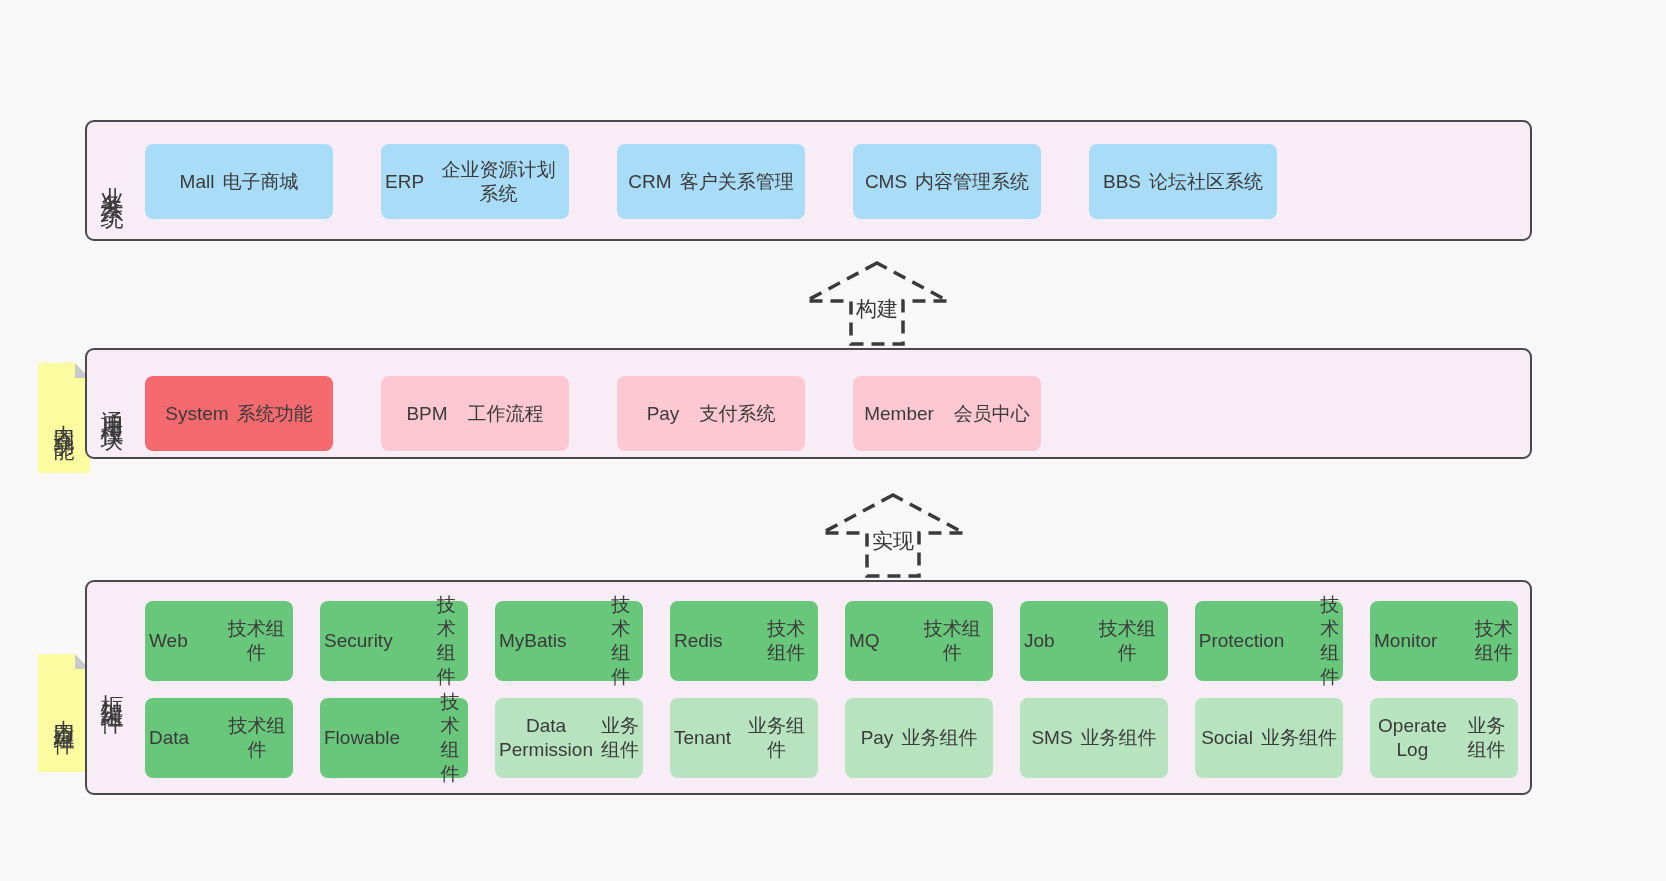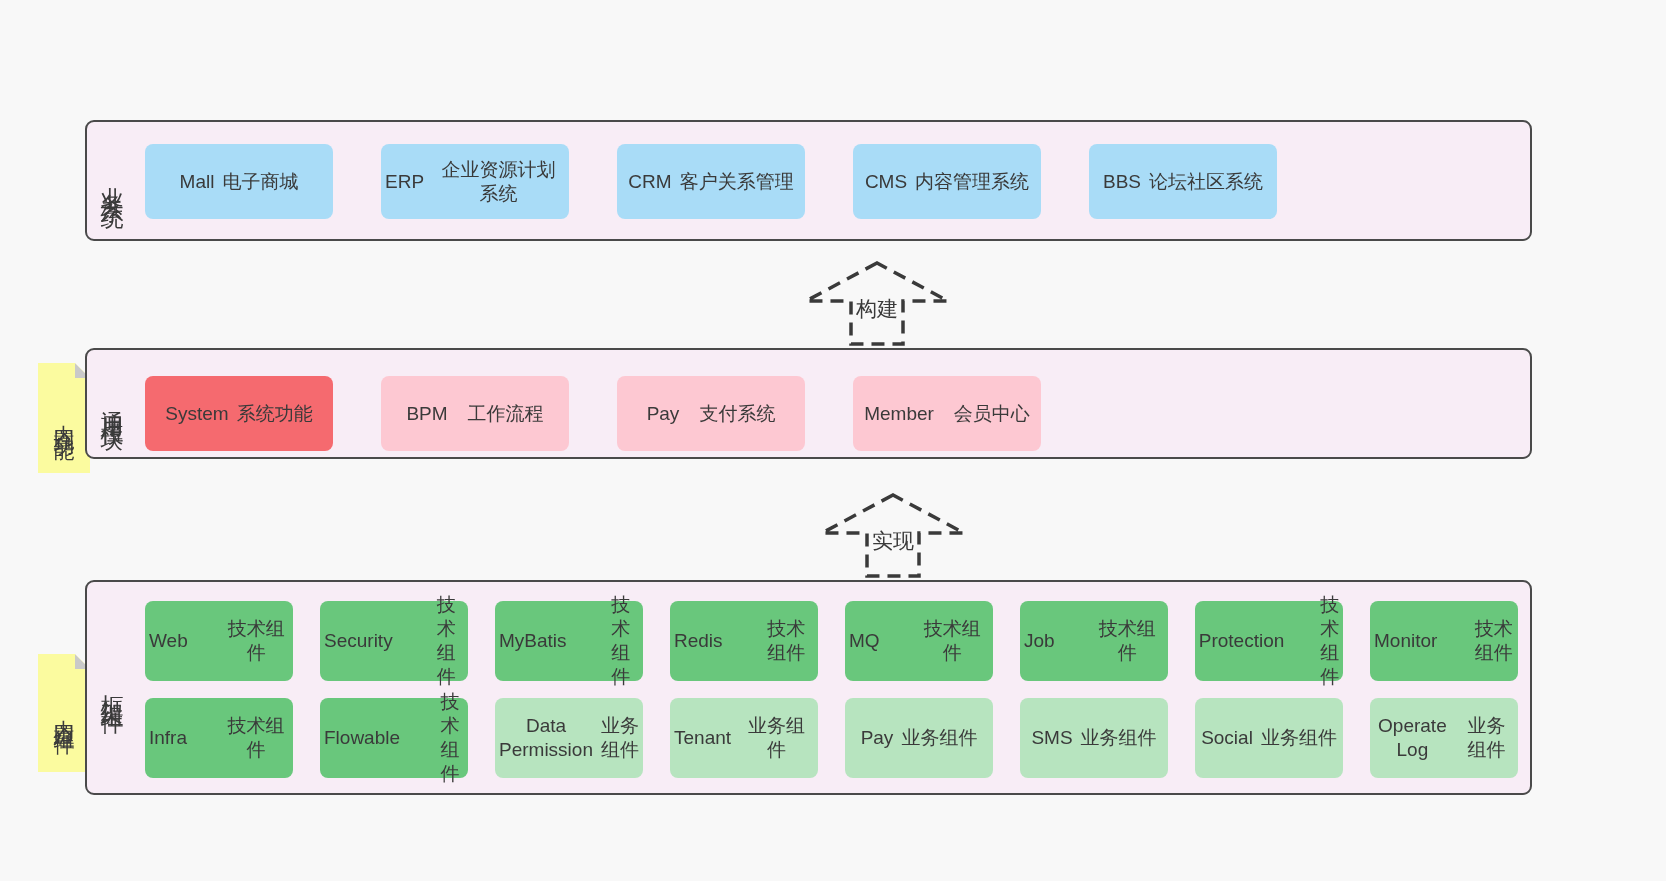--- a/index.html
+++ b/index.html
@@ -137,21 +137,21 @@
         <div class="t">Protection</div>
         <div class="s">技术组件</div>
       </div>
       <div class="box green">
         <div class="t">Monitor</div>
         <div class="s">技术组件</div>
       </div>
     </div>
     <div class="boxes small" style="top:116px;">
       <div class="box green">
-        <div class="t">Infra</div>
+        <div class="t">Data</div>
         <div class="s">技术组件</div>
       </div>
       <div class="box green">
         <div class="t">Flowable</div>
         <div class="s">技术组件</div>
       </div>
       <div class="box green-light">
         <div class="t">Data Permission</div>
         <div class="s">业务组件</div>
       </div>

